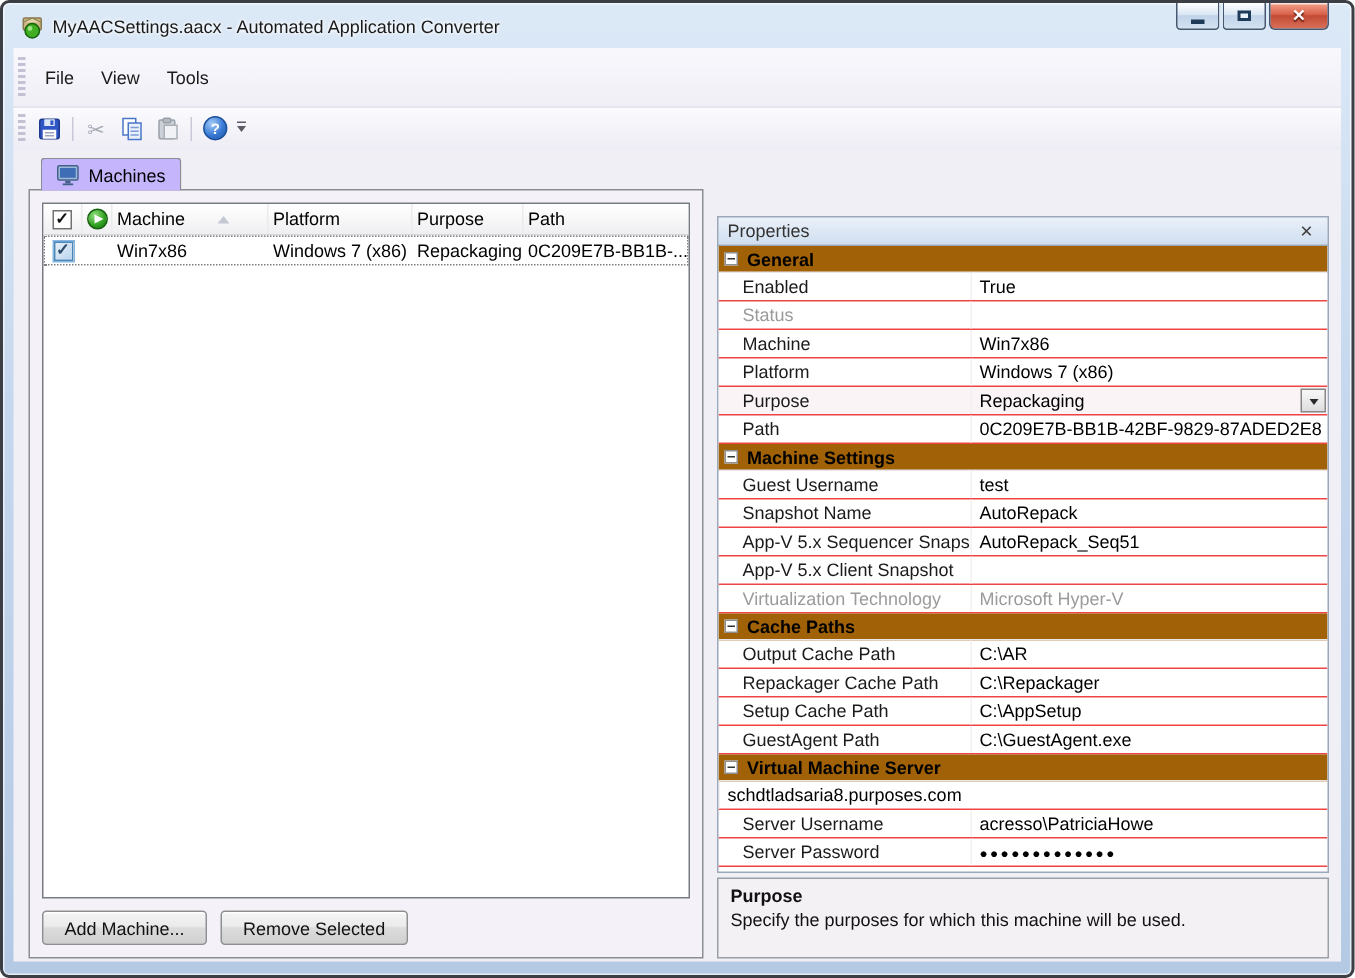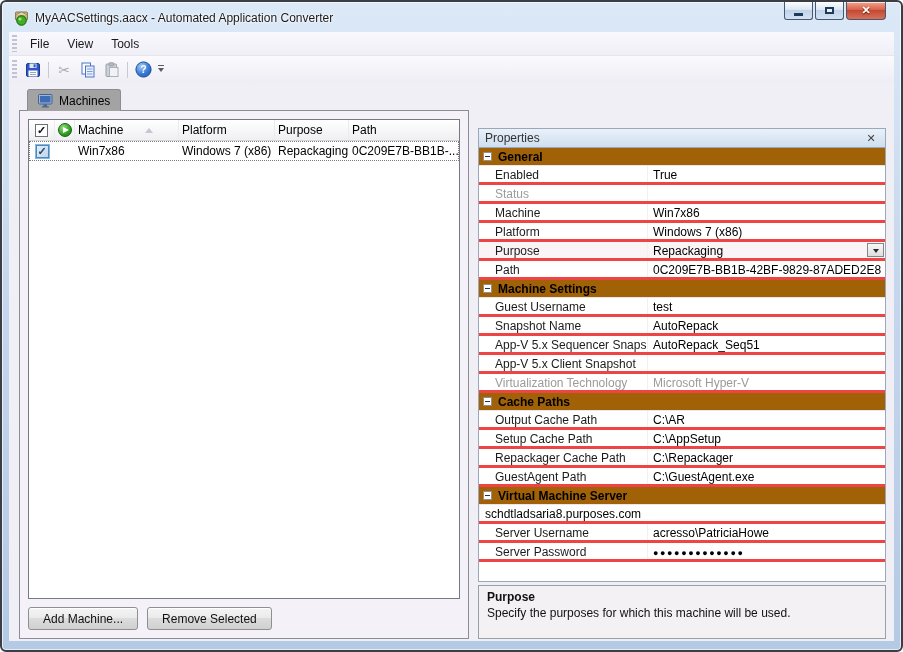--- a/index.html
+++ b/index.html
@@ -22,38 +22,38 @@
   .win-btn { height:18px; border:1px solid #47586e; border-top:none; display:flex; align-items:center; justify-content:center; margin-left:2px; box-shadow:inset 0 1px 0 rgba(255,255,255,.7); cursor:default; }
   .win-btn.minb, .win-btn.maxb { width:29px; background:linear-gradient(#fdfeff,#dbe7f4 45%,#c0d3e9 50%,#d4e2f2); }
   .win-btn.minb { border-radius:0 0 3px 3px; }
   .win-btn.maxb { border-radius:0 0 3px 3px; }
   .win-btn.closeb { width:40px; background:linear-gradient(#f4a38d,#d9614a 45%,#c24a34 50%,#d9705a); border-radius:0 0 4px 4px; }
   .glyph-min { width:9px; height:3px; background:#1d3a58; margin-top:7px; }
   .glyph-max { width:9px; height:7px; border:2px solid #1d3a58; background:#e9f1fa; }
   .glyph-close { color:#fff; font-size:11px; font-weight:bold; text-shadow:0 1px 1px #571307; }
 
   
-  .menubar { height:24px; background:linear-gradient(#f9f8fd,#f0eff6); display:flex; align-items:center; border-bottom:1px solid #e6e5ee; }
+  .menubar { height:40px; background:linear-gradient(#f9f8fd,#f0eff6); display:flex; align-items:center; border-bottom:1px solid #e6e5ee; }
   .grip { width:5px; height:70%; margin:0 4px 0 3px; background:repeating-linear-gradient(180deg,#c3c2d4 0 2px,transparent 2px 4px); }
   .menu-item { font-size:12px; color:#1a1a1a; padding:3px 9px; cursor:default; }
   .toolbar { height:27px; background:linear-gradient(#fbfafd,#eeedf5); display:flex; align-items:center; }
   .tb-btn { width:24px; height:22px; display:flex; align-items:center; justify-content:center; cursor:default; }
   .tb-sep { width:1px; height:16px; background:#c9c8d6; margin:0 3px; }
   .tb-overflow { width:12px; height:22px; display:flex; flex-direction:column; align-items:center; justify-content:center; cursor:default; }
   .tb-overflow .bar { width:6px; height:1px; background:#5a5a66; margin-bottom:2px; }
   .tb-overflow .arr { border:3px solid transparent; border-top:4px solid #5a5a66; }
   .icon-cut { font-size:14px; color:#a6abb4; }
 
   
   .client { flex:1; background:#f0eff5; display:flex; padding:5px 6px 2px 10px; min-height:0; }
 
   
   .left-panel { width:450px; display:flex; flex-direction:column; min-height:0; }
   .tab-row { height:23px; padding-left:8px; display:flex; position:relative; z-index:2; }
-  .tab { display:inline-flex; align-items:center; gap:5px; padding:0 10px; background:#a3a3a3; border:1px solid #8a8d94; border-bottom:none; border-radius:3px 3px 0 0; font-size:12px; margin-top:1px; }
+  .tab { display:inline-flex; align-items:center; gap:5px; padding:0 10px; background:#c4b5fd; border:1px solid #8a8d94; border-bottom:none; border-radius:3px 3px 0 0; font-size:12px; margin-top:1px; }
   .tab-page { flex:1; border:1px solid #8a8d94; background:#f4f2f8; margin-top:-1px; padding:8px; display:flex; flex-direction:column; min-height:0; }
   .list { flex:1; border:1px solid #767b82; background:#fff; display:flex; flex-direction:column; overflow:hidden; min-height:0; }
   .lhead { display:flex; align-items:center; height:21px; background:linear-gradient(#ffffff,#efeff2); border-bottom:1px solid #d6d6da; font-size:12px; color:#000; }
   .lhead > div { border-right:1px solid #ebebee; height:100%; display:flex; align-items:center; }
   .c-check { width:26px; justify-content:center; }
   .c-icon { width:20px; justify-content:center; }
   .c-machine { width:104px; padding-left:3px; }
   .c-platform { width:96px; padding-left:3px; }
   .c-purpose { width:74px; padding-left:3px; }
   .c-path { flex:1; padding-left:3px; border-right:none !important; }
@@ -71,21 +71,21 @@
   .gap { width:9px; }
 
   
   .props { flex:1; display:flex; flex-direction:column; min-width:0; margin-right:2px;margin-top:40px; }
   .props-header { height:20px; flex:0 0 auto; background:linear-gradient(#eaf1fa,#cfdeef); border:1px solid #9aa8ba; display:flex; align-items:center; padding:0 6px; font-size:12px; color:#333; }
   .props-close { margin-left:auto; width:16px; text-align:center; font-size:11px; color:#444; cursor:default; }
   .props-grid { flex:1; border:1px solid #9aa8ba; border-top:none; background:#fff; overflow:hidden; min-height:0; }
   .pcat { display:flex; align-items:center; height:18px; background:#a16207; border-bottom:1px solid #ebe6e9; font-size:12px; font-weight:bold; color:#000; }
   .collapse-box { width:9px; height:9px; margin:0 6px 0 4px; border:1px solid #8f8f8f; background:#fff; position:relative; flex:0 0 auto; }
   .collapse-box::after { content:""; position:absolute; left:1px; right:1px; top:3px; height:1px; background:#333; }
-  .prow { display:flex; height:19px; border-bottom:3px solid #ef4444; font-size:12px; }
+  .prow { display:flex; height:19px; border-bottom:1px solid #ef4444; font-size:12px; }
   .plabel { width:168px; padding:2px 4px 0 16px; color:#1b1b1b; overflow:hidden; white-space:nowrap; }
   .pvalue { flex:1; padding:2px 18px 0 5px; border-left:1px solid #f3f0f2; position:relative; overflow:hidden; white-space:nowrap; color:#000; }
   .prow.disabled .plabel, .prow.disabled .pvalue { color:#9b9b9b; }
   .prow.selected { background:#faf4f7; }
   .pvalue.pw { font-size:9px; letter-spacing:1.6px; padding-top:5px; font-weight:bold; }
   .combo-btn { position:absolute; top:1px; bottom:1px; right:1px; width:17px; border:1px solid #868686; background:linear-gradient(#f8f8f8,#dedede); display:flex; align-items:center; justify-content:center; cursor:default; }
   .combo-btn::after { content:""; border:3.5px solid transparent; border-top:4.5px solid #2b2b2b; margin-top:4px; }
   .props-desc { margin-top:3px; flex:0 0 54px; border:1px solid #9aa0a8; background:#f4f1f5; padding:4px 8px; font-size:12px; color:#111; }
   .desc-title { font-weight:bold; margin-bottom:2px; }
 </style>
@@ -294,26 +294,26 @@
 
         <div class="pcat">
           <span class="collapse-box"></span>
           <span>Cache Paths</span>
         </div>
         <div class="prow">
           <div class="plabel">Output Cache Path</div>
           <div class="pvalue">C:\AR</div>
         </div>
         <div class="prow">
+          <div class="plabel">Repackager Cache Path</div>
+          <div class="pvalue">C:\Repackager</div>
+        </div>
+        <div class="prow">
           <div class="plabel">Setup Cache Path</div>
           <div class="pvalue">C:\AppSetup</div>
-        </div>
-        <div class="prow">
-          <div class="plabel">Repackager Cache Path</div>
-          <div class="pvalue">C:\Repackager</div>
         </div>
         <div class="prow">
           <div class="plabel">GuestAgent Path</div>
           <div class="pvalue">C:\GuestAgent.exe</div>
         </div>
 
         <div class="pcat">
           <span class="collapse-box"></span>
           <span>Virtual Machine Server</span>
         </div>

